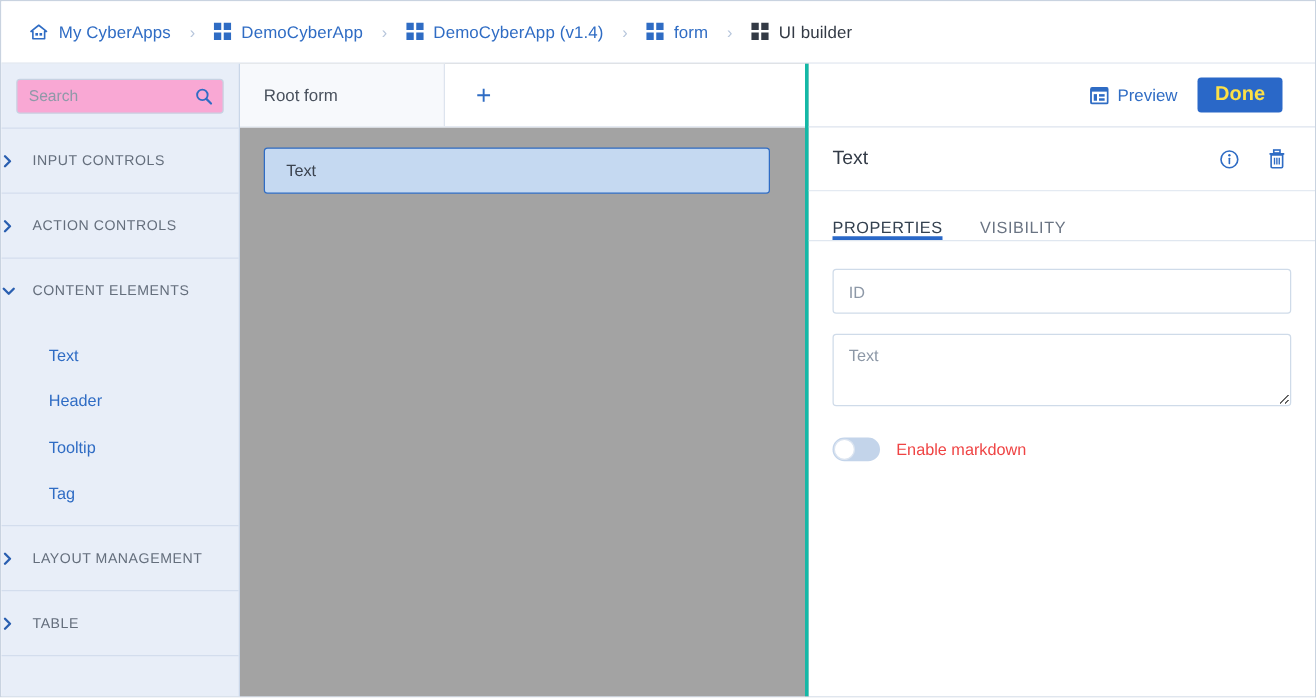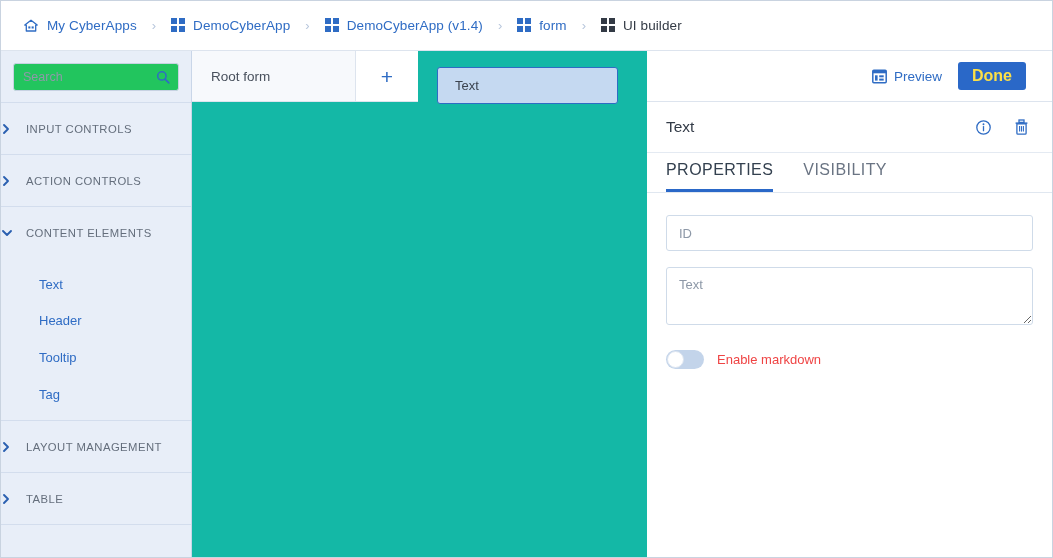--- a/index.html
+++ b/index.html
@@ -64,21 +64,21 @@
     overflow: hidden;
     position: relative;
   }
   .search-wrap {
     padding: 12px 12px 11px 12px;
     border-bottom: 1px solid #d3dded;
   }
   .search-box {
     position: relative;
     height: 28px;
-    background: #22c55e;
+    background: #f9a8d4;
     border: 1px solid #c7d2e2;
     border-radius: 3px;
     display: flex;
     align-items: center;
   }
   .search-box input {
     border: 0;
     outline: 0;
     background: transparent;
     font-family: inherit;
@@ -127,23 +127,23 @@
     cursor: pointer;
   }
   .sb-item:first-of-type { padding-top: 2px; }
   .sb-sub-group { padding: 6px 0 7px 0; border-bottom: 1px solid #d3dded; }
 
   
   .center {
     width: 455px;
     flex: none;
     display: flex;
-    flex-direction: row;
-    border-right: 1px solid #14b8a6;
-    background: #14b8a6;
+    flex-direction: column;
+    border-right: 3px solid #14b8a6;
+    background: #a3a3a3;
   }
   .tabstrip {
     height: 51px;
     flex: none;
     display: flex;
     align-items: stretch;
     background: #ffffff;
     border-bottom: 1px solid #dde4ee;
   }
   .tab {
@@ -251,24 +251,23 @@
   .tabs2 {
     height: 40px;
     flex: none;
     display: flex;
     align-items: flex-end;
     gap: 30px;
     padding: 0 19px;
     border-bottom: 1px solid #e0e7f0;
   }
   .tab2 {
-    font-size: 16px;
+    font-size: 13px;
     letter-spacing: .45px;
     color: #6a7483;
-    padding-bottom: 10px;
     border-bottom: 3px solid transparent;
     cursor: pointer;
     text-transform: uppercase;
   }
   .tab2.active { color: #33404f; border-bottom-color: #2a68c8; }
 
   .props {
     flex: 1;
     padding: 22px 19px 0 19px;
     overflow: hidden;

